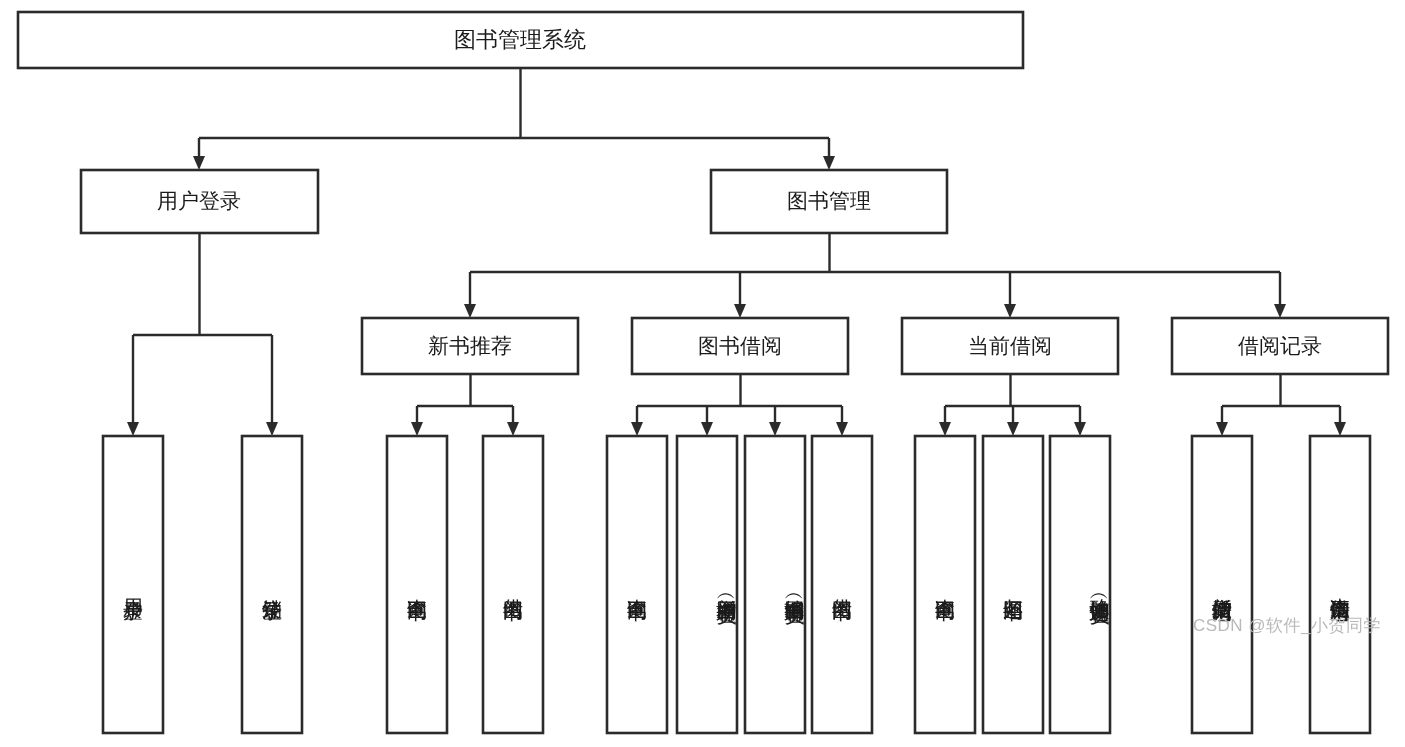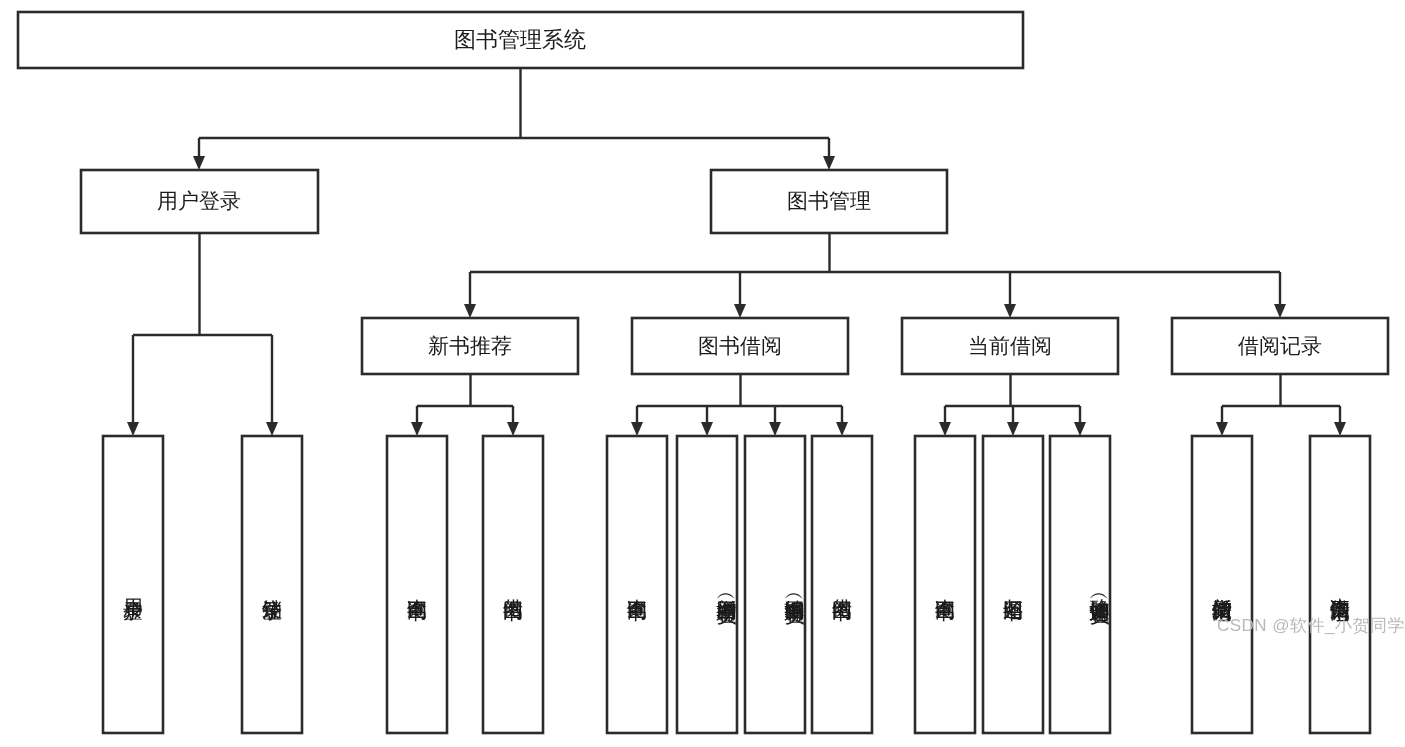--- a/index.html
+++ b/index.html
@@ -66,21 +66,21 @@
     color: #1b1b1b;
     letter-spacing: 1px;
     display: flex;
     align-items: center;
     justify-content: center;
     text-align: center;
     pointer-events: none;
   }
   .watermark {
     position: absolute;
-    right: 0;
+    right: 24px;
     bottom: 8px;
     font-family: "Liberation Sans", "DejaVu Sans", sans-serif;
     font-size: 17px;
     color: #b9b9b9;
     white-space: nowrap;
     letter-spacing: 0.5px;
   }
 </style>
 </head>
 <body>

